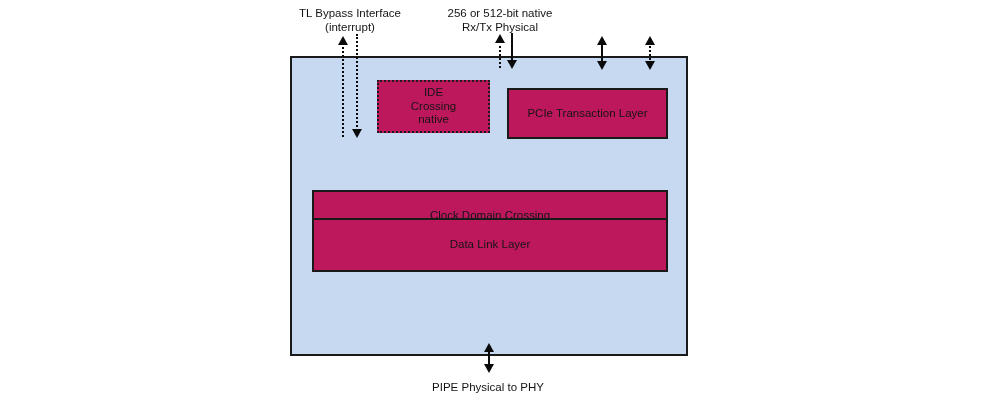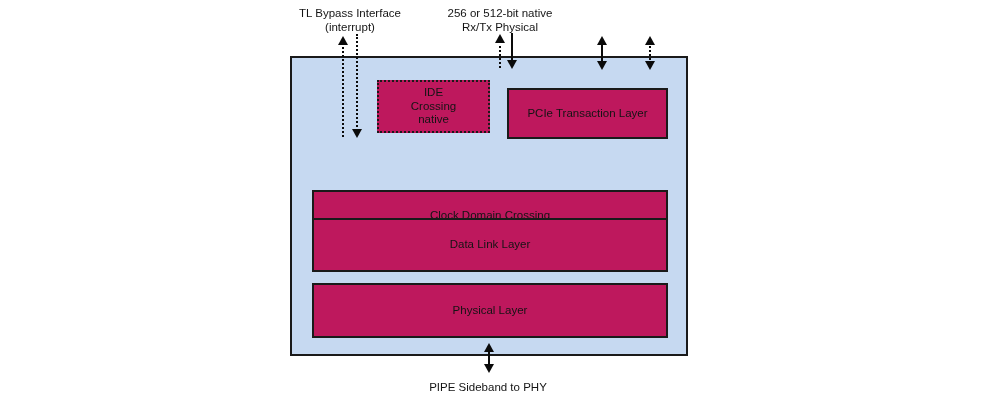--- a/index.html
+++ b/index.html
@@ -66,23 +66,20 @@
   </div>
 
   <div class="block" style="left:312px;top:152px;width:356px;height:52px;margin-top:38px;">
     <div>Clock Domain Crossing</div>
   </div>
 
   <div class="block" style="left:312px;top:218px;width:356px;height:54px;justify-content:center;">
     <div>Data Link Layer</div>
   </div>
 
-  <div class="block" style="left:312px;top:283px;width:356px;height:55px;">
-    <div>Physical Layer</div>
-  </div>
 
   <div class="arrow dotted head-top" style="left:338px;top:36px;height:101px;">
     <div class="tri up"></div>
     <div class="shaft"></div>
   </div>
   <div class="arrow dotted head-bottom" style="left:352px;top:34px;height:104px;">
     <div class="shaft"></div>
     <div class="tri down"></div>
   </div>
 
@@ -106,16 +103,16 @@
     <div class="tri down"></div>
   </div>
 
   <div class="arrow head-top head-bottom" style="left:484px;top:343px;height:30px;">
     <div class="tri up"></div>
     <div class="shaft"></div>
     <div class="tri down"></div>
   </div>
 
   <div class="iface-label" style="left:378px;top:380px;">
-    <div>PIPE Sideband to PHY</div>
+    <div>PIPE Physical to PHY</div>
   </div>
 
 </div>
 
 </body></html>

